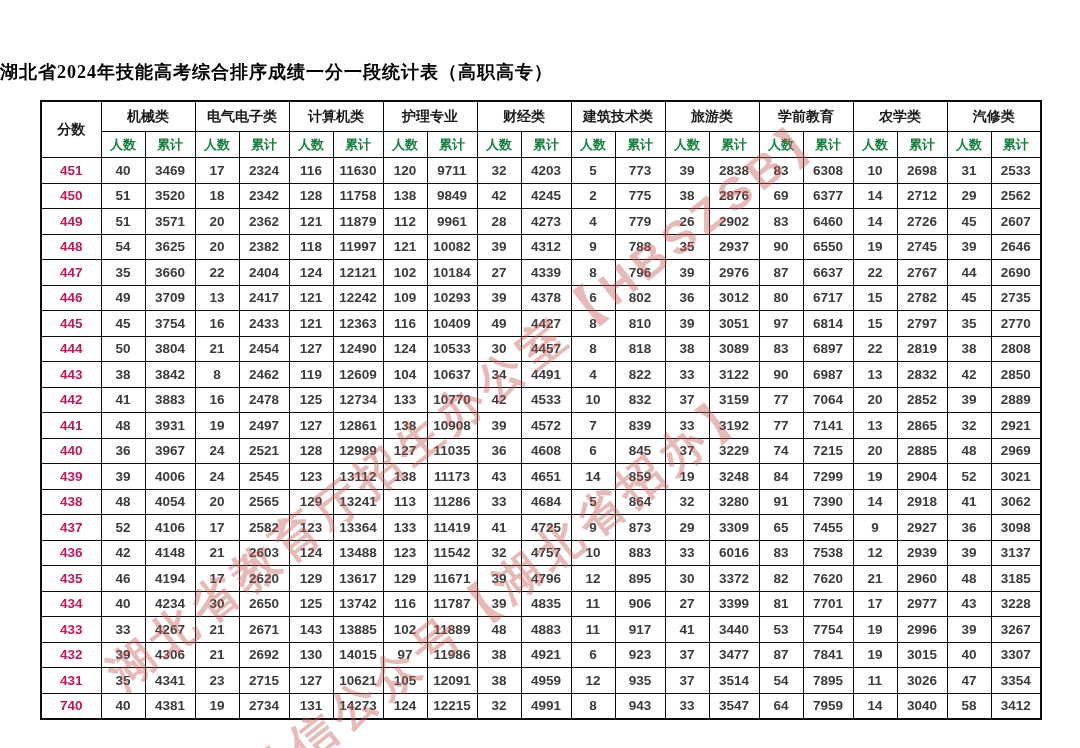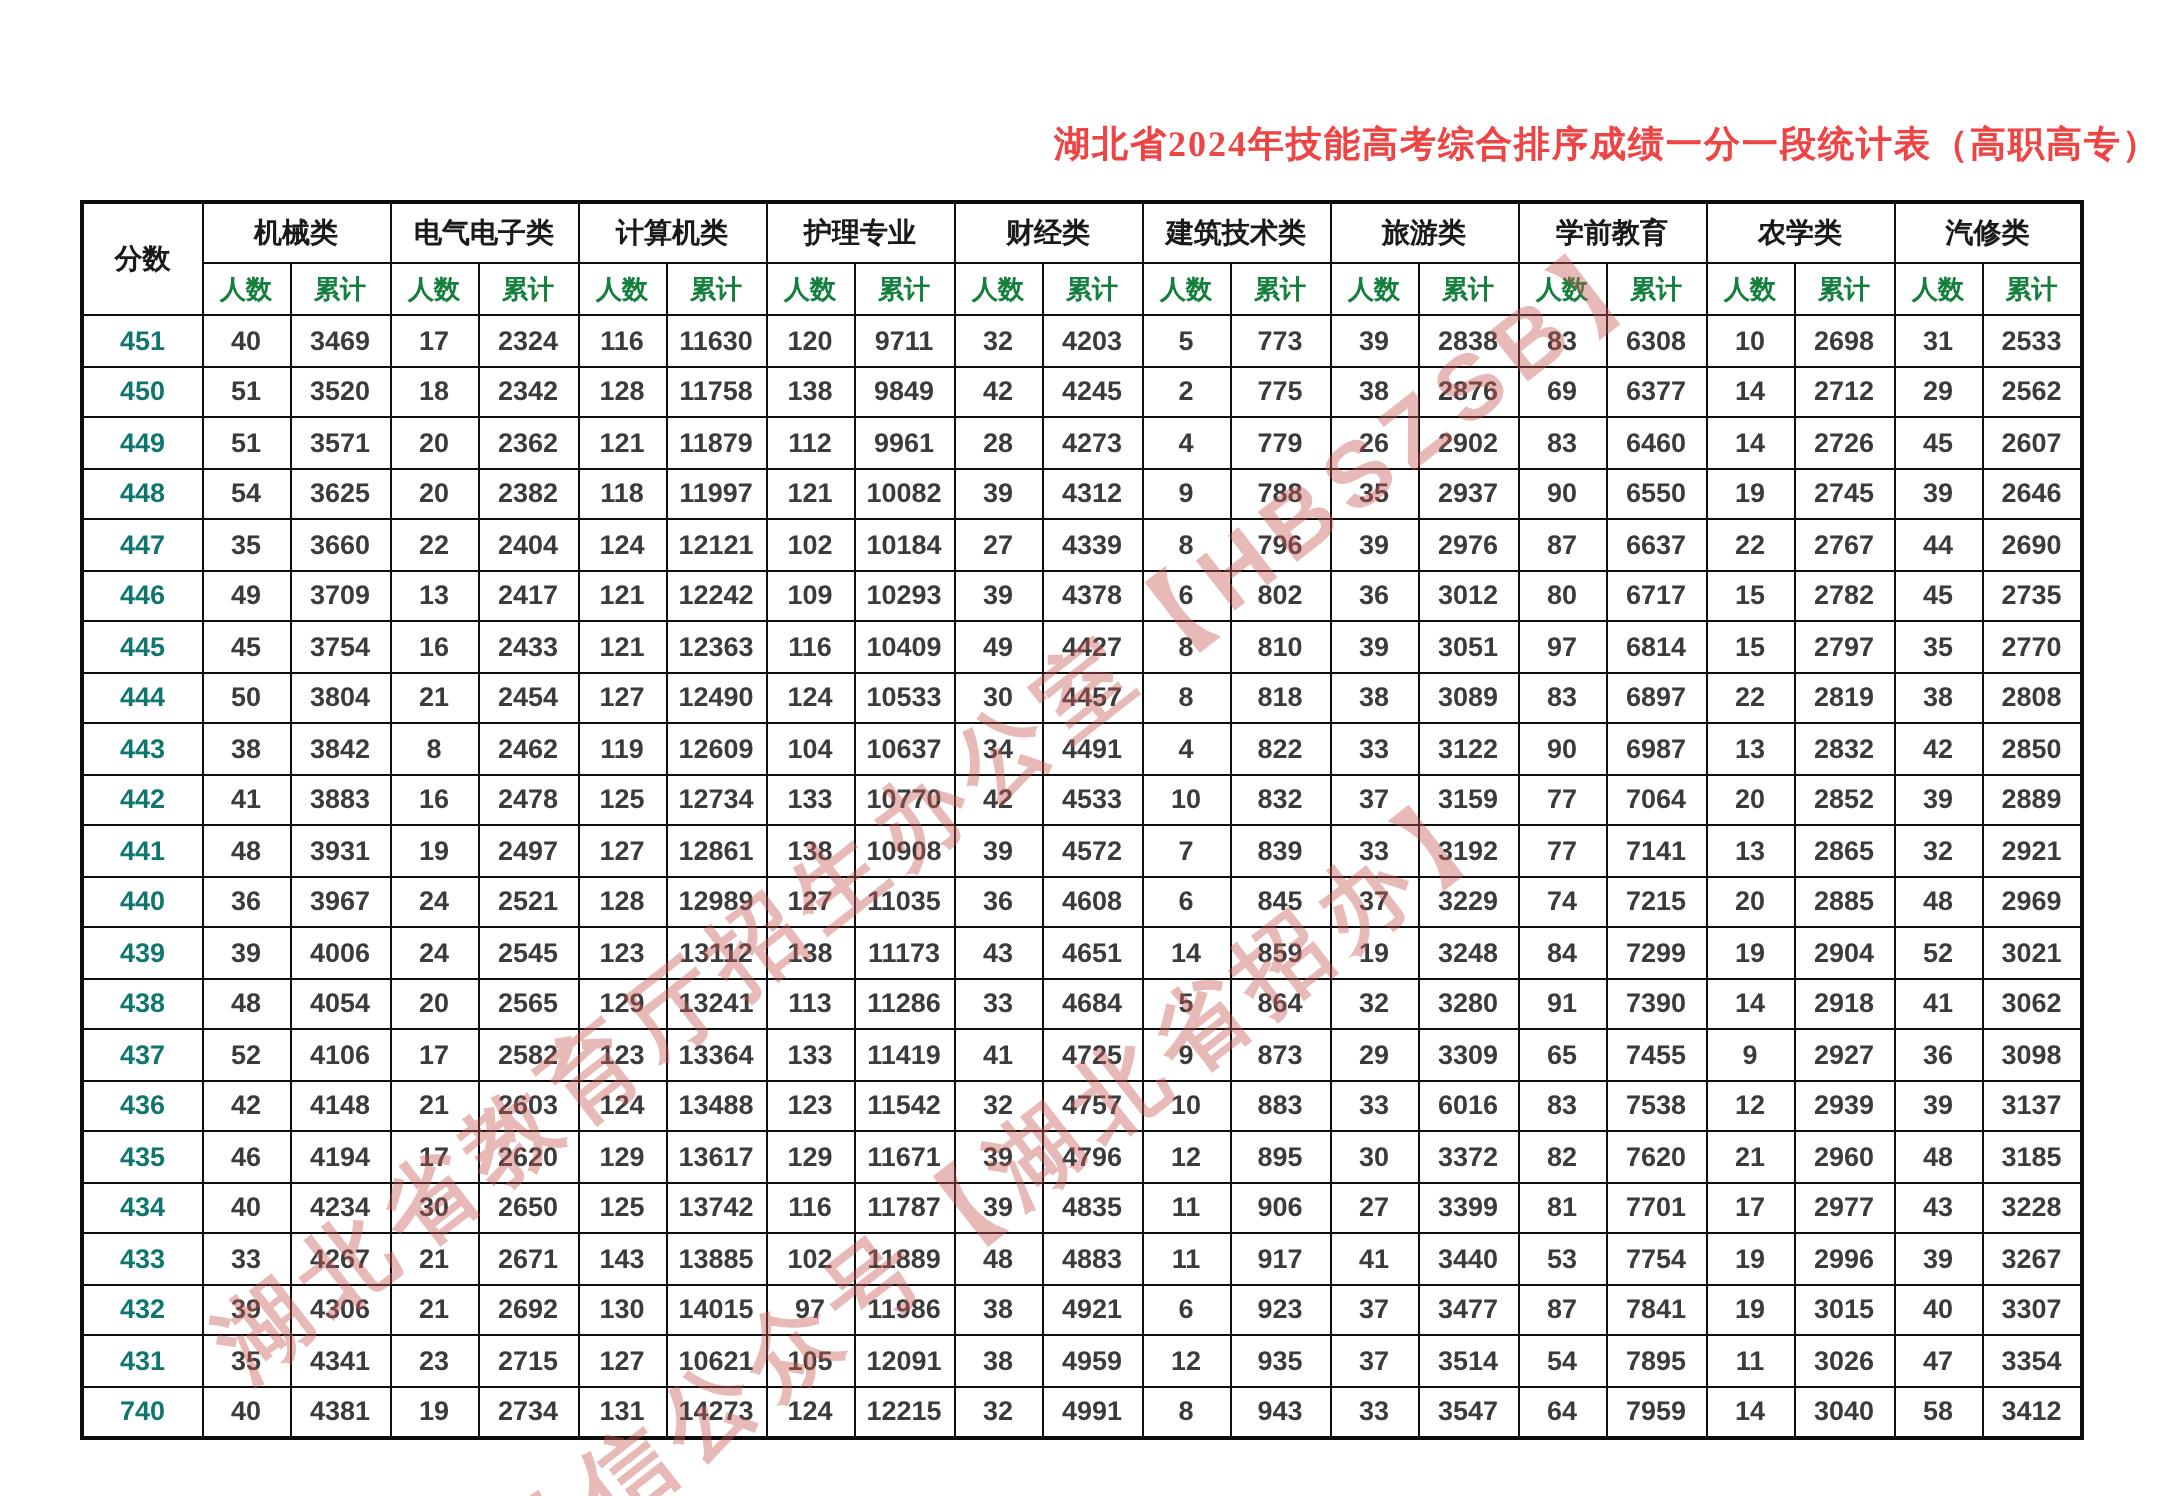--- a/index.html
+++ b/index.html
@@ -9,25 +9,25 @@
     height: 748px;
     background: #ffffff;
     overflow: hidden;
     font-family: "Liberation Sans", "DejaVu Sans", sans-serif;
   }
   .title {
     position: absolute;
     top: 60px;
     left: 0;
     width: 100%;
-    text-align: right;
+    text-align: left;
     font-family: "Liberation Serif", "DejaVu Serif", serif;
     font-weight: bold;
     font-size: 18px;
-    color: #ef4444;
+    color: #000000;
     letter-spacing: 1px;
   }
   table.stats {
     position: absolute;
     left: 40px;
     top: 100px;
     width: 1000px;
     border-collapse: collapse;
     table-layout: fixed;
     border: 2.5px solid #0d0d0d;
@@ -42,21 +42,21 @@
   }
   table.stats thead tr.group-row th { height: 29px; font-size: 14px; font-weight: bold; color: #1a1a1a; }
   table.stats thead tr.sub-row th   { height: 25px; font-size: 13px; font-weight: bold; color: #15803d; }
   table.stats th.score-head { font-size: 14px; }
   table.stats tbody td {
     height: 24.5px;
     font-size: 13.5px;
     font-weight: bold;
     color: #3b3b3b;
   }
-  table.stats tbody td.score-cell { color: #0f766e; margin-top: 19px; }
+  table.stats tbody td.score-cell { color: #be185d; margin-top: 19px; }
   col.col-score { width: 60px; }
   col.col-num   { width: 44px; }
   col.col-cum   { width: 50px; }
 
   .watermark {
     position: absolute;
     inset: 0;
     pointer-events: none;
     overflow: hidden;
   }

